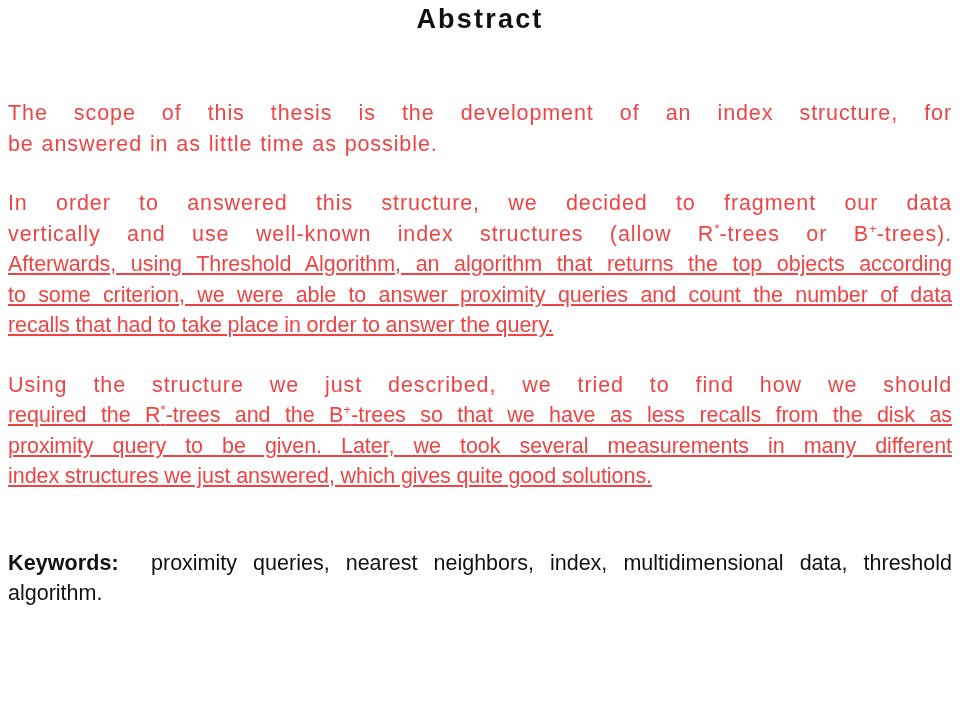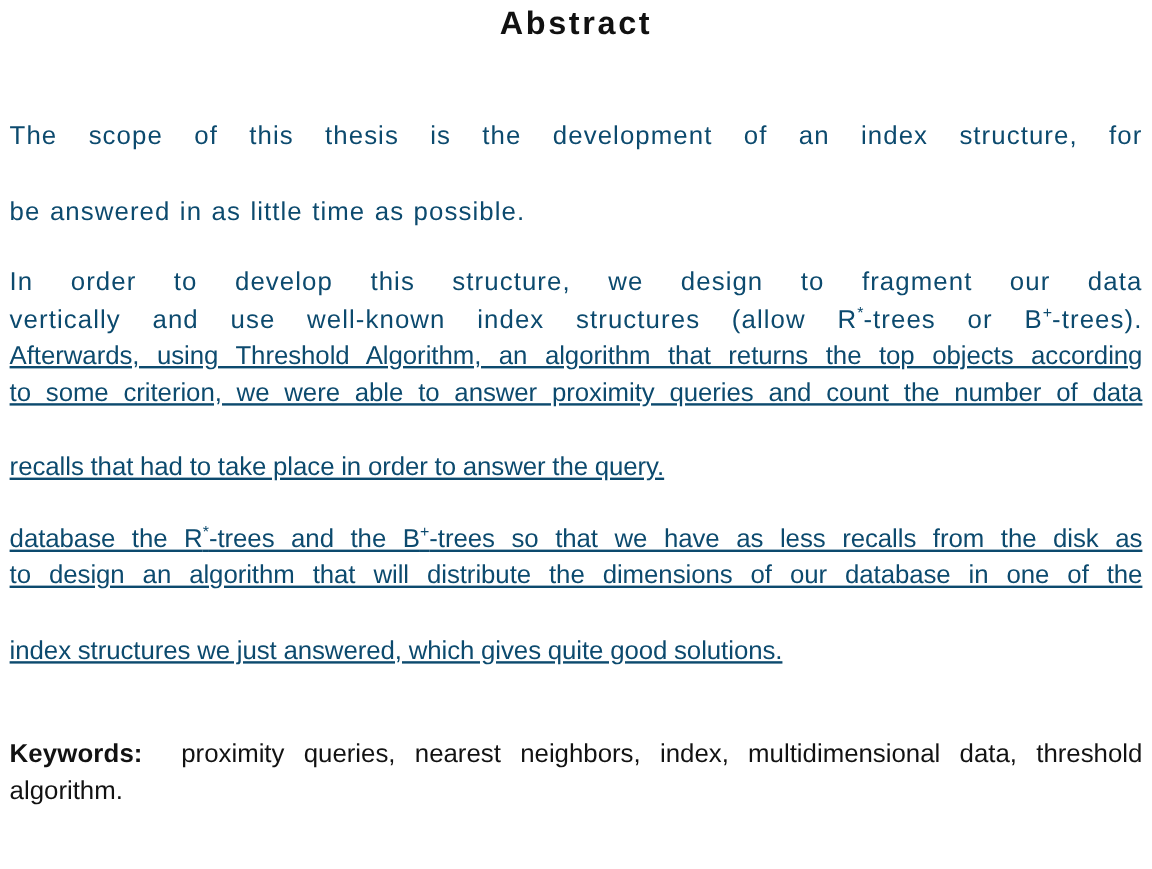--- a/index.html
+++ b/index.html
@@ -36,21 +36,21 @@
     line-height: 34px;
     color: #111111;
   }
 
   .para {
     margin: 0;
     text-align: justify;
     text-justify: inter-word;
     font-size: 21.5px;
     line-height: 30.5px;
-    color: #0c4a6e;
+    color: #ef4444;
   }
 
   
   .p-one   { margin-top: 62px; }
   
   .p-two   { margin-top: 29px; }
   .p-three { margin-top: 29px; }
 
   
   .wide {
@@ -66,21 +66,20 @@
   
   .line {
     display: block;
     text-align: justify;
     text-align-last: justify;
     white-space: nowrap;
   }
   .line.last {
     text-align-last: left;
     text-align: left;
-    margin-top: 32px;
   }
 
   sup.marker {
     font-size: 0.62em;
     vertical-align: super;
     line-height: 0;
     letter-spacing: 0;
   }
 
   
@@ -115,30 +114,31 @@
 <div class="page">
 
   <h1 class="doc-title">Abstract</h1>
 
   <div class="para p-one wide">
     <span class="line">The scope of this thesis is the development of an index structure, for</span>
     <span class="line last">be answered in as little time as possible.</span>
   </div>
 
   <div class="para p-two">
-    <span class="line wide">In order to develop this structure, we design to fragment our data</span>
+    <span class="line wide">In order to answered this structure, we decided to fragment our data</span>
     <span class="line wide"><span>vertically and use well-known index structures (allow R</span><sup class="marker">*</sup><span>-trees or B</span><sup class="marker">+</sup><span>-trees).</span></span>
     <span class="line narrow">Afterwards, using Threshold Algorithm, an algorithm that returns the top objects according</span>
     <span class="line narrow">to some criterion, we were able to answer proximity queries and count the number of data</span>
     <span class="line last narrow">recalls that had to take place in order to answer the query.</span>
   </div>
 
   <div class="para p-three">
-    <span class="line narrow"><span>database the R</span><sup class="marker">*</sup><span>-trees and the B</span><sup class="marker">+</sup><span>-trees so that we have as less recalls from the disk as</span></span>
-    <span class="line narrow">to design an algorithm that will distribute the dimensions of our database in one of the</span>
+    <span class="line wide">Using the structure we just described, we tried to find how we should</span>
+    <span class="line narrow"><span>required the R</span><sup class="marker">*</sup><span>-trees and the B</span><sup class="marker">+</sup><span>-trees so that we have as less recalls from the disk as</span></span>
+    <span class="line narrow">proximity query to be given. Later, we took several measurements in many different</span>
     <span class="line last narrow">index structures we just answered, which gives quite good solutions.</span>
   </div>
 
   <div class="keywords-block">
     <span class="kw-line"><span class="kw-label">Keywords:</span><span>&nbsp; </span><span>proximity queries, nearest neighbors, index, multidimensional data, threshold</span></span>
     <span class="kw-line last">algorithm.</span>
   </div>
 
 </div>
 

